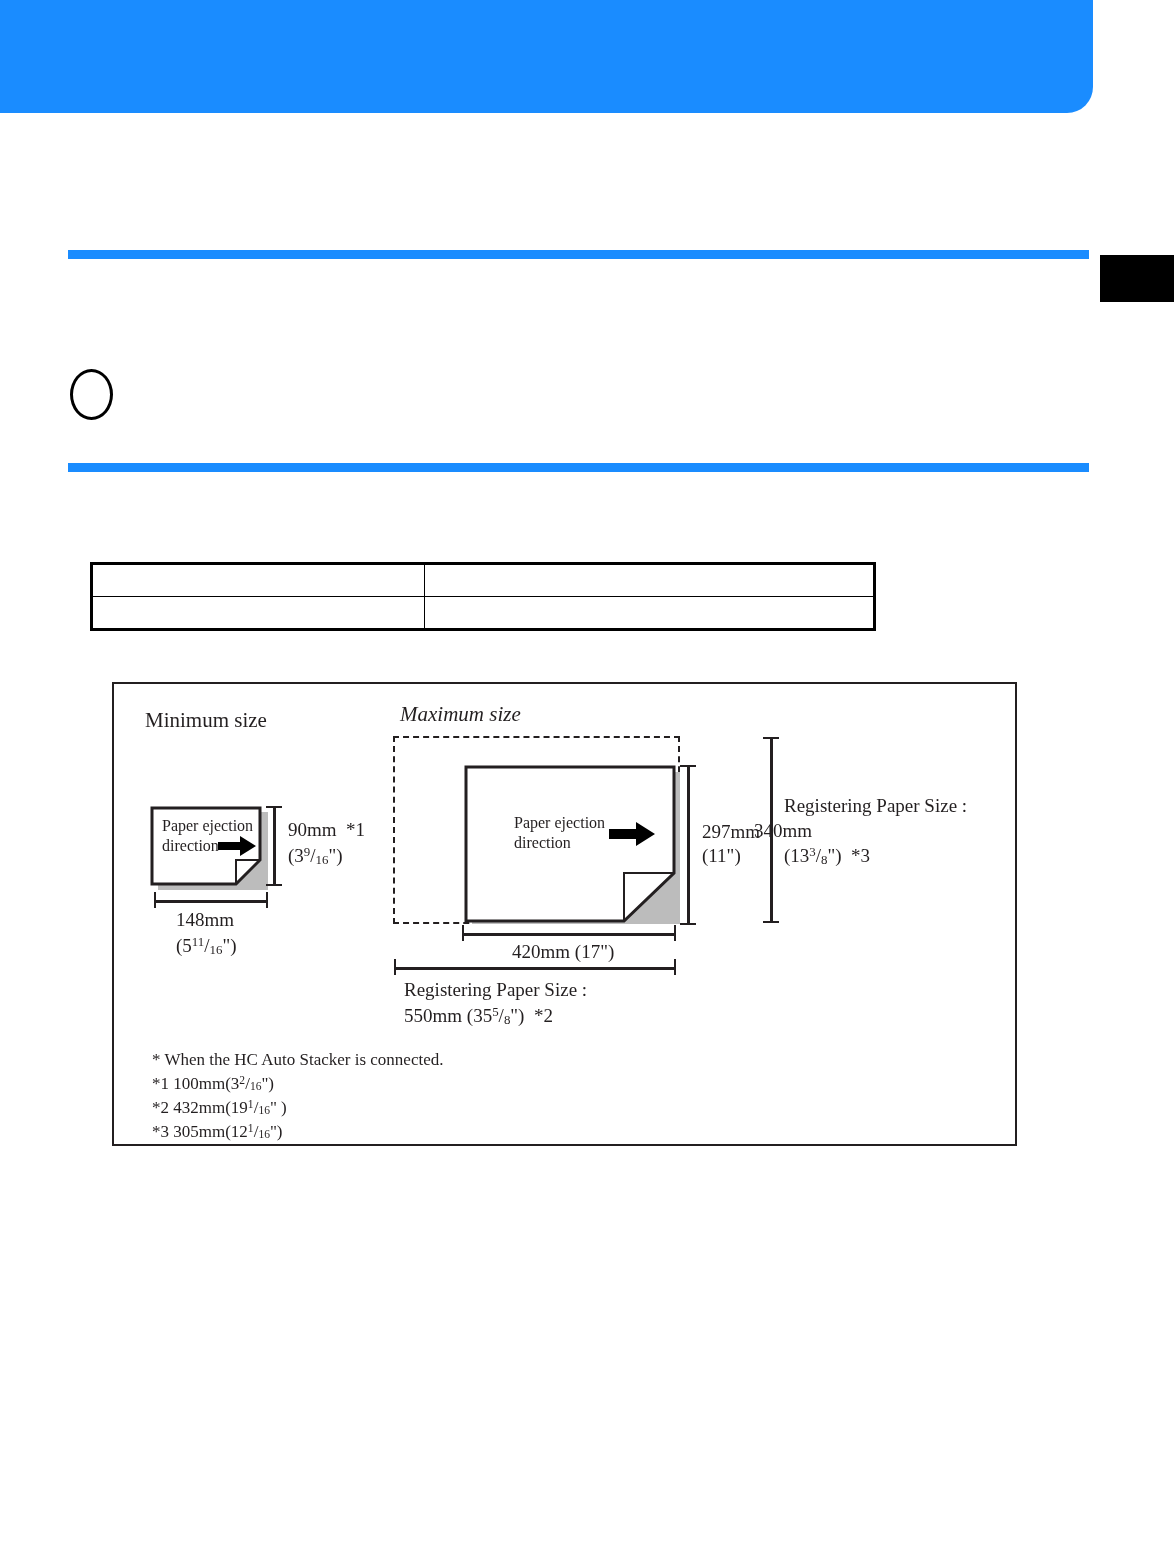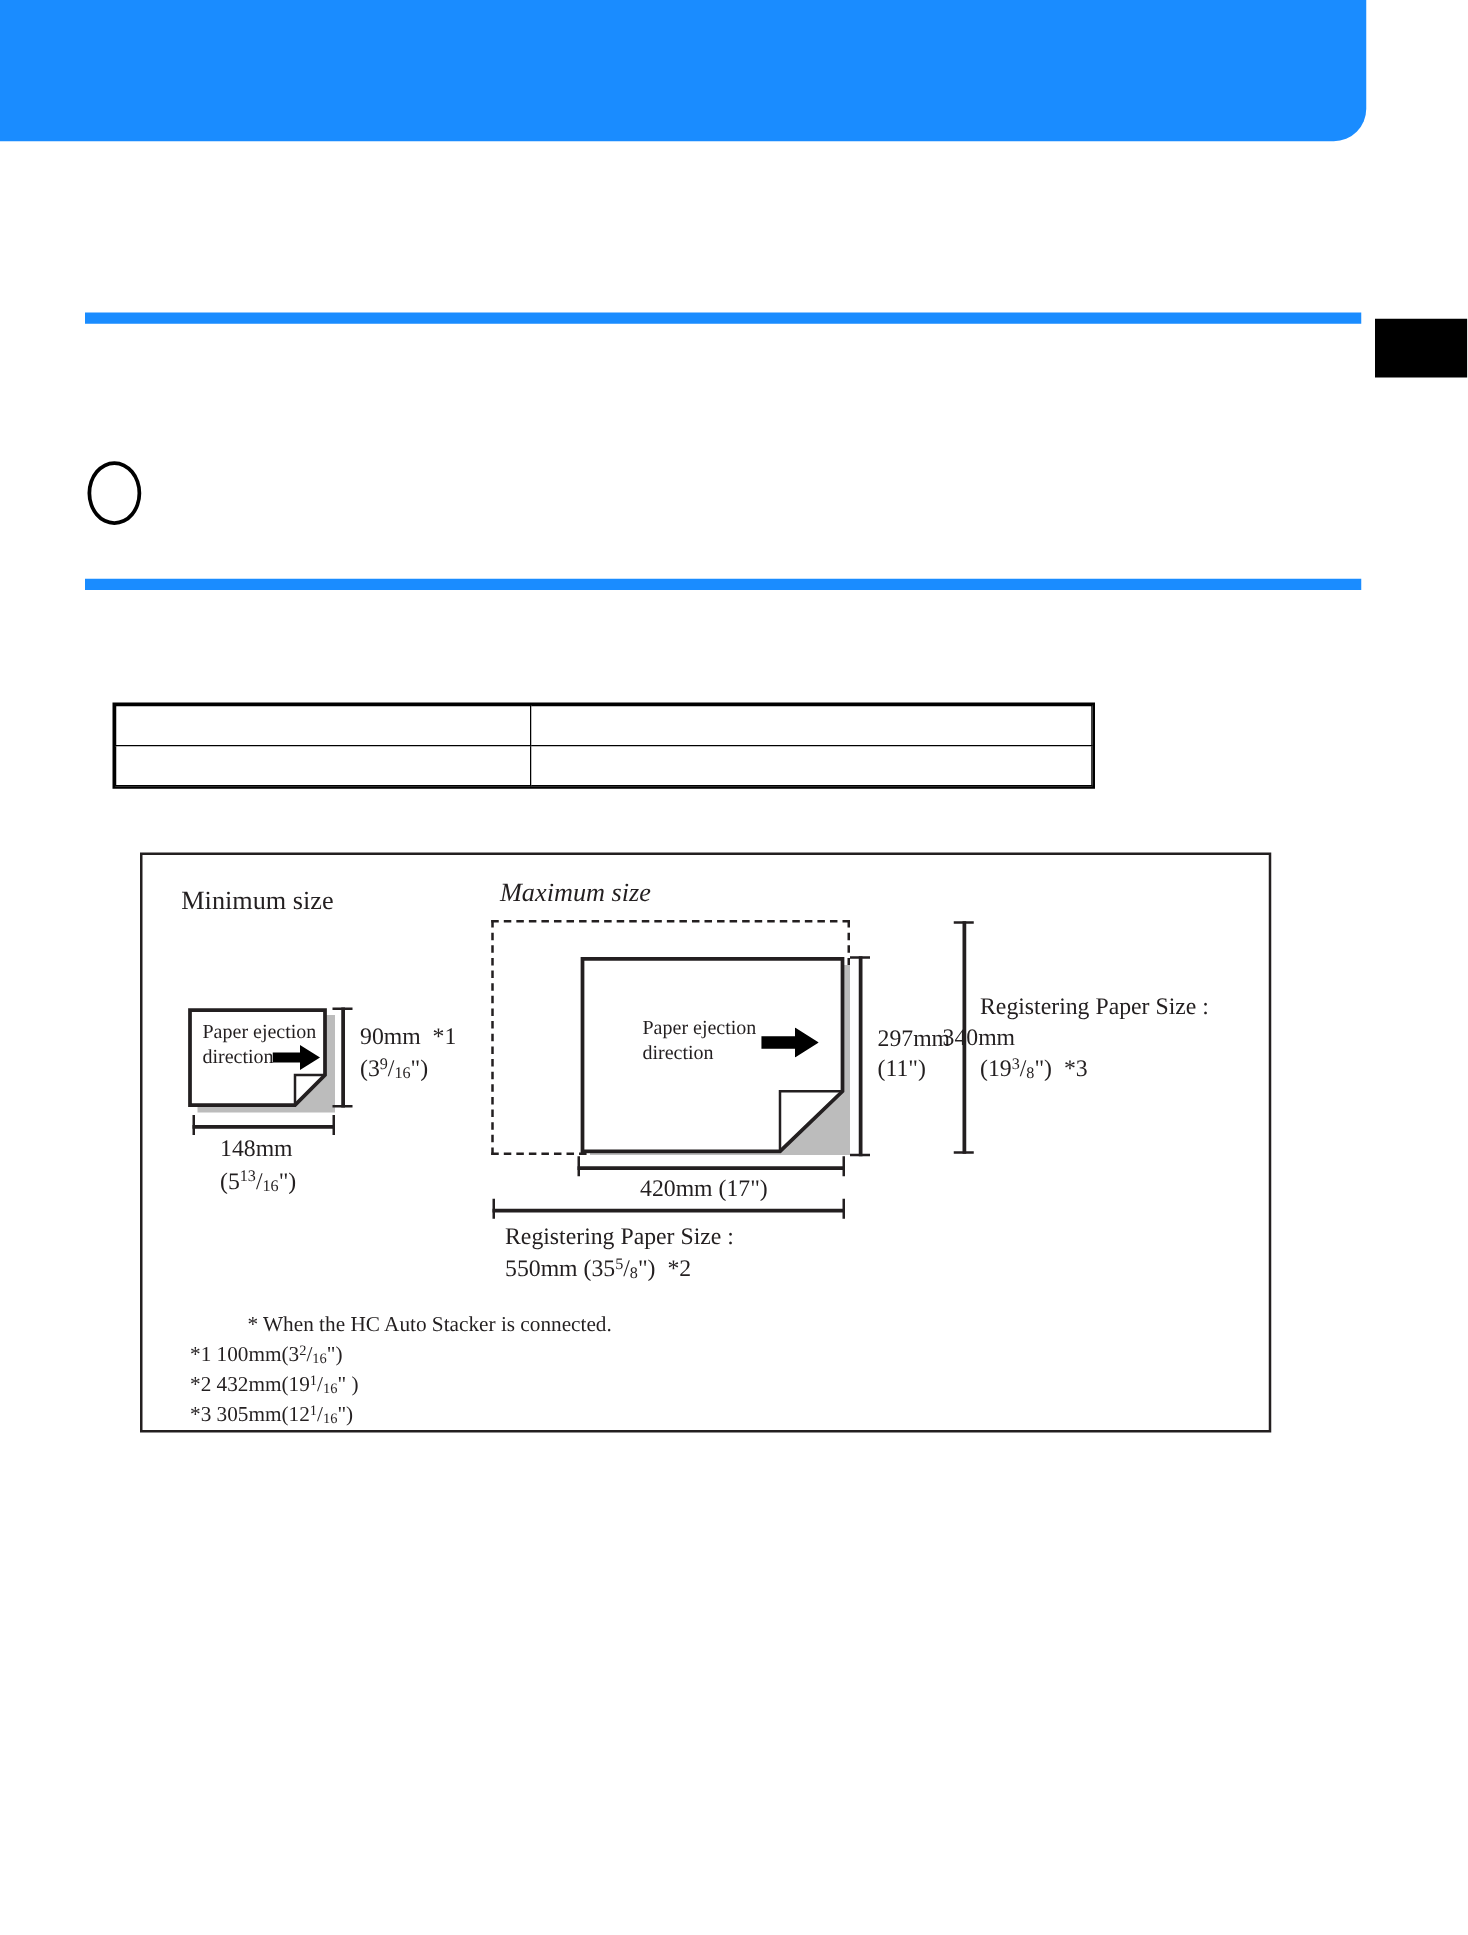--- a/index.html
+++ b/index.html
@@ -267,21 +267,21 @@
     <div class="dim-v" style="left:159px; top:122px; height:80px;"></div>
     <div class="tick-h" style="left:152px; top:122px; width:16px;"></div>
     <div class="tick-h" style="left:152px; top:200px; width:16px;"></div>
     <div class="fig-label" style="left:174px; top:134px;"><span>90mm</span>&nbsp;&nbsp;<span>*1</span></div>
     <div class="fig-label" style="left:174px; top:160px;"><span>(3</span><sup>9</sup>/<sub>16</sub><span>")</span></div>
 
     <div class="dim-h" style="left:40px; top:216px; width:114px;"></div>
     <div class="tick-v" style="left:40px; top:208px; height:16px;"></div>
     <div class="tick-v" style="left:152px; top:208px; height:16px;"></div>
     <div class="fig-label" style="left:62px; top:224px;">148mm</div>
-    <div class="fig-label" style="left:62px; top:250px;"><span>(5</span><sup>13</sup>/<sub>16</sub><span>")</span></div>
+    <div class="fig-label" style="left:62px; top:250px;"><span>(5</span><sup>11</sup>/<sub>16</sub><span>")</span></div>
 
     <div class="dashed-box" style="left:279px; top:52px; width:287px; height:188px;"></div>
 
     <div class="sheet-shadow" style="left:358px; top:88px; width:208px; height:152px;"></div>
     <svg class="sheet-svg" style="left:350px; top:81px;" width="212" height="158" viewBox="0 0 212 158">
       <path d="M2,2 H210 V108 L160,156 H2 Z" fill="#ffffff" stroke="#231f20" stroke-width="3"></path>
       <path d="M160,156 L160,108 L210,108" fill="none" stroke="#231f20" stroke-width="2"></path>
     </svg>
     <div class="sheet-text" style="left:400px; top:129px;">Paper ejection</div>
     <div class="sheet-text" style="left:400px; top:149px;">direction</div>
@@ -304,23 +304,23 @@
     <div class="tick-v" style="left:280px; top:275px; height:16px;"></div>
     <div class="tick-v" style="left:560px; top:275px; height:16px;"></div>
     <div class="fig-label" style="left:290px; top:294px;">Registering Paper Size :</div>
     <div class="fig-label" style="left:290px; top:320px;"><span>550mm (35</span><sup>5</sup>/<sub>8</sub><span>")</span>&nbsp;&nbsp;<span>*2</span></div>
 
     <div class="dim-v" style="left:656px; top:53px; height:186px;"></div>
     <div class="tick-h" style="left:649px; top:53px; width:16px;"></div>
     <div class="tick-h" style="left:649px; top:237px; width:16px;"></div>
     <div class="fig-label" style="left:670px; top:110px;">Registering Paper Size :</div>
     <div class="fig-label" style="left:640px; top:135px;">340mm</div>
-    <div class="fig-label" style="left:670px; top:160px;"><span>(19</span><sup>3</sup>/<sub>8</sub><span>")</span>&nbsp;&nbsp;<span>*3</span></div>
-
-    <div class="fig-label-sm" style="left:38px; top:365px;margin-left:46px;">* When the HC Auto Stacker is connected.</div>
+    <div class="fig-label" style="left:670px; top:160px;"><span>(13</span><sup>3</sup>/<sub>8</sub><span>")</span>&nbsp;&nbsp;<span>*3</span></div>
+
+    <div class="fig-label-sm" style="left:38px; top:365px;">* When the HC Auto Stacker is connected.</div>
     <div class="fig-label-sm" style="left:38px; top:389px;"><span>*1  100mm(3</span><sup>2</sup>/<sub>16</sub><span>")</span></div>
     <div class="fig-label-sm" style="left:38px; top:413px;"><span>*2  432mm(19</span><sup>1</sup>/<sub>16</sub><span>" )</span></div>
     <div class="fig-label-sm" style="left:38px; top:437px;"><span>*3  305mm(12</span><sup>1</sup>/<sub>16</sub><span>")</span></div>
   </div>
 
   <svg class="note-icon" viewBox="0 0 52 40">
     <path d="M2,14 L2,30 L10,36 L10,8 Z" fill="#1a8cff"></path>
     <path d="M10,7 L40,14 L40,32 L10,37 Z" fill="#1a8cff"></path>
     <path d="M44,2 L38,12" stroke="#1a8cff" stroke-width="2" fill="none"></path>
     <path d="M50,10 L40,16" stroke="#1a8cff" stroke-width="2" fill="none"></path>

